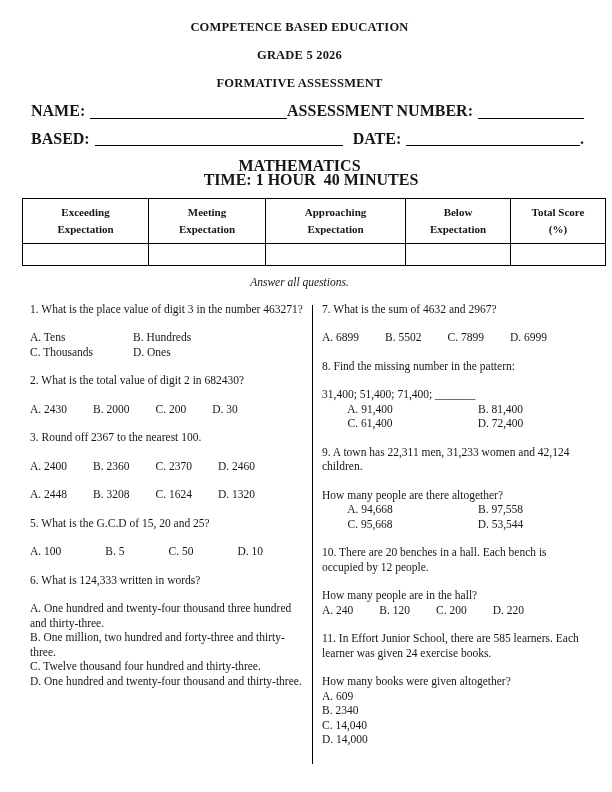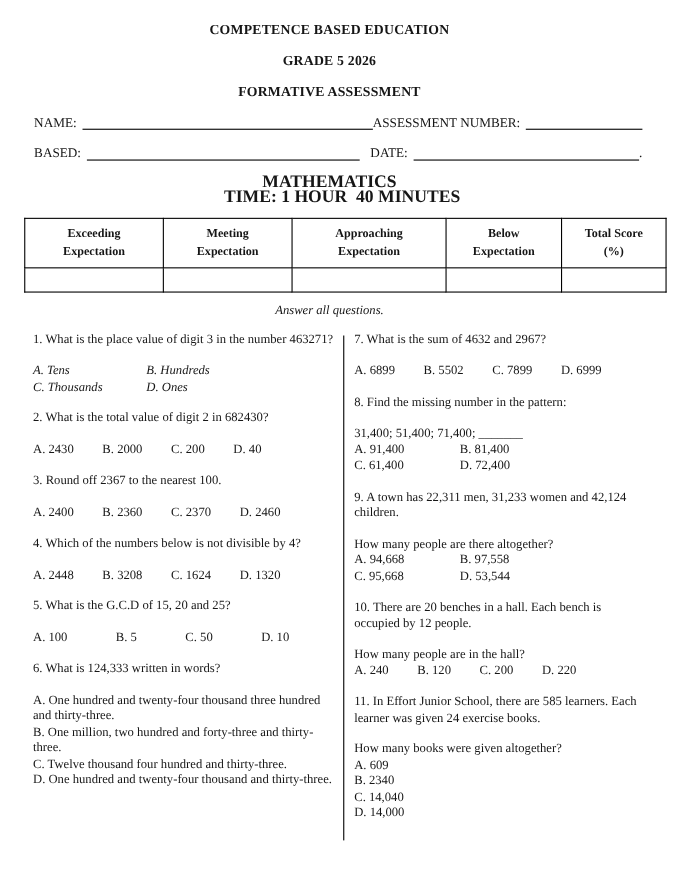--- a/index.html
+++ b/index.html
@@ -5,21 +5,21 @@
   html, body { margin:0; padding:0; }
   body {
     width:612px; height:792px; background:#ffffff; color:#161616;
     font-family:"Liberation Serif", serif; font-size:11.5px; line-height:14.5px;
     overflow:hidden;
   }
   .page { width:599px; height:792px; box-sizing:border-box; padding-top:20px; }
 
   .h1 { text-align:center; font-weight:bold; font-size:12.5px; line-height:15px; margin:0 0 13px; letter-spacing:0.2px; }
 
-  .frow { display:flex; align-items:center; font-weight:normal; font-size:12px; margin:0 15px 13px 31px; }
+  .frow { display:flex; align-items:flex-end; font-weight:bold; font-size:16px; margin:0 15px 13px 31px; }
   .flabel { white-space:pre; }
   .fline { border-bottom:1.2px solid #000; height:13px; display:inline-block; margin-left:5px; }
   .grow { flex:1; }
   .w-assess { width:106px; }
   .w-school { width:248px; }
   .ml { margin-left:10px; }
 
   .h2block { margin:3px 0 11px; }
   .h2 { text-align:center; font-weight:bold; font-size:16px; line-height:14px; }
   .pre { white-space:pre-wrap;padding-left:23px; }
@@ -36,22 +36,22 @@
   .vdiv { position:absolute; left:282px; top:3px; height:459px; border-left:1.5px solid #000; }
   .colL { width:276px; flex:none; }
   .colR { flex:1; padding-left:16px; min-width:0; }
 
   .qt   { margin:0 0 14px; }
   .qsub { margin:0; }
   .opts { margin:0 0 14px; }
   .row  { display:flex; gap:26px; }
   .row.lg { gap:44px;align-items:center; }
   .grid { display:grid; }
-  .gridL { grid-template-columns:103px 1fr;font-style:italic; }
-  .gridR { grid-template-columns:96px 1fr; }
+  .gridL { grid-template-columns:103px 1fr; }
+  .gridR { grid-template-columns:96px 1fr;text-align:center; }
   .block div { margin:0; }
 </style>
 </head>
 <body>
 
 <div class="page">
 
   <div class="h1">COMPETENCE BASED EDUCATION</div>
   <div class="h1">GRADE 5 2026</div>
   <div class="h1">FORMATIVE ASSESSMENT</div>
@@ -135,36 +135,35 @@
           <span>D. Ones</span>
         </div>
       </div>
 
       <div>
         <p class="qt">2. What is the total value of digit 2 in 682430?</p>
         <div class="opts row">
           <span>A. 2430</span>
           <span>B. 2000</span>
           <span>C. 200</span>
-          <span>D. 40</span>
+          <span>D. 30</span>
         </div>
       </div>
 
       <div>
         <p class="qt">3. Round off 2367 to the nearest 100.</p>
         <div class="opts row">
           <span>A. 2400</span>
           <span>B. 2360</span>
           <span>C. 2370</span>
           <span>D. 2460</span>
         </div>
       </div>
 
       <div>
-        <p class="qt">4. Which of the numbers below is not divisible by 4?</p>
         <div class="opts row">
           <span>A. 2448</span>
           <span>B. 3208</span>
           <span>C. 1624</span>
           <span>D. 1320</span>
         </div>
       </div>
 
       <div>
         <p class="qt">5. What is the G.C.D of 15, 20 and 25?</p>

